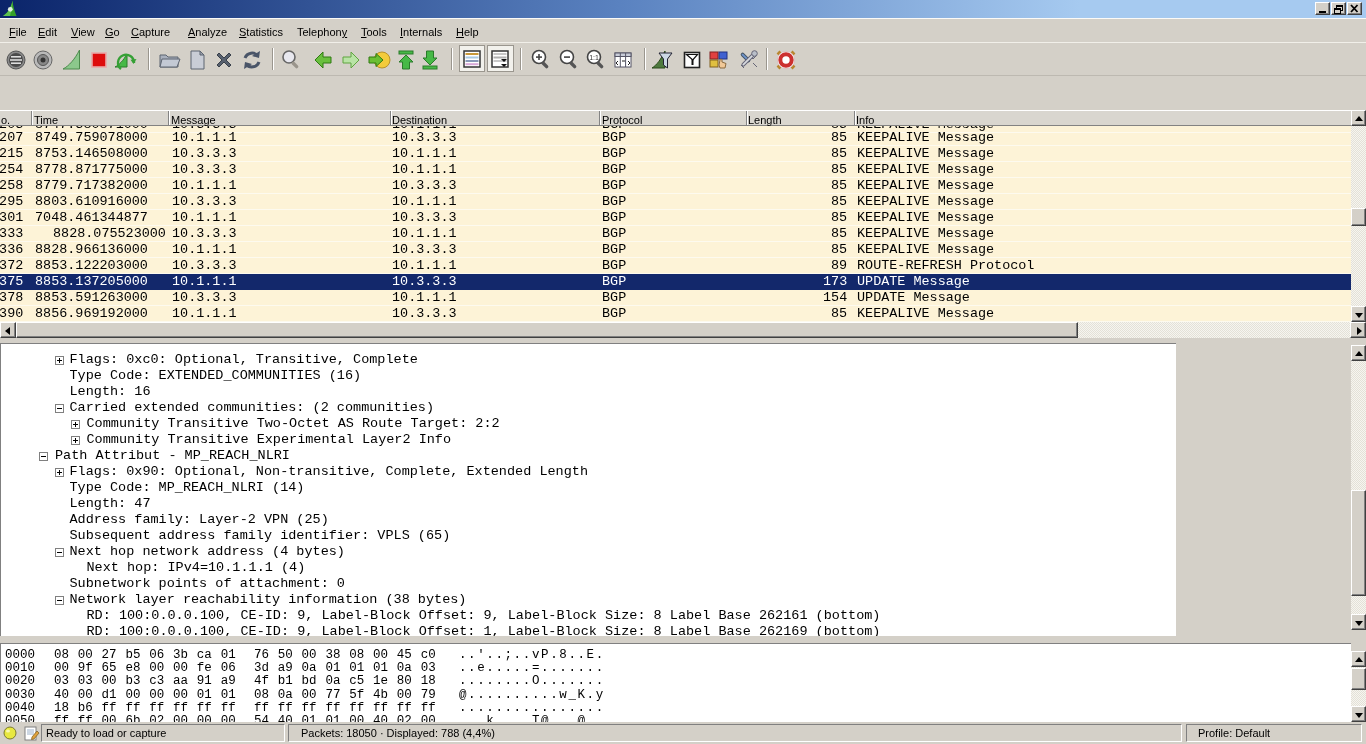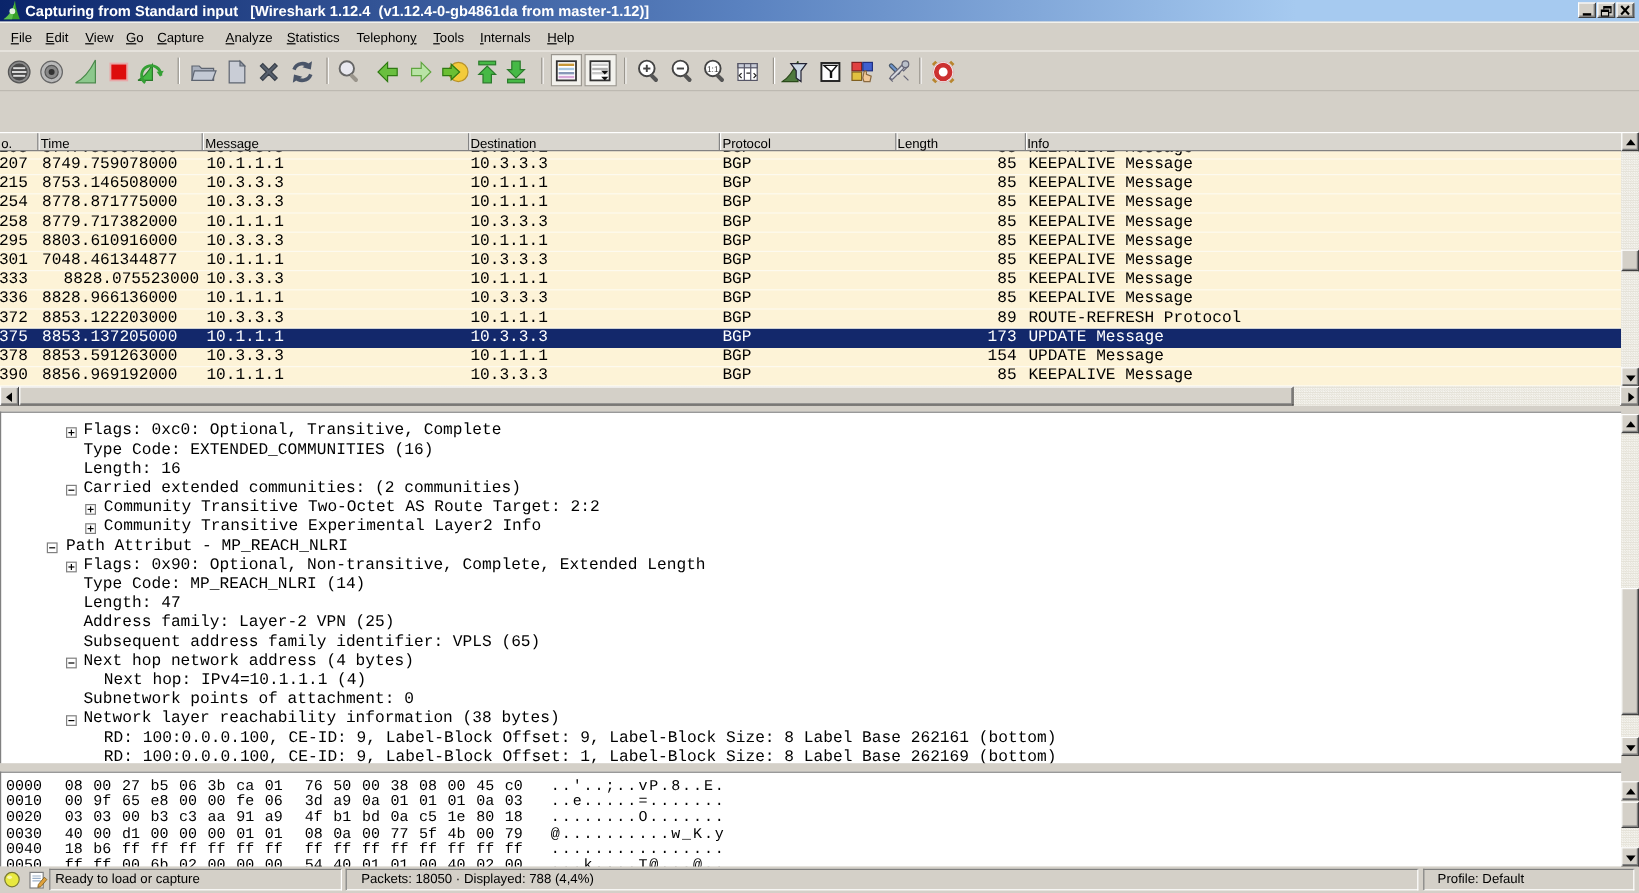--- a/index.html
+++ b/index.html
@@ -29,21 +29,21 @@
 .hsep{position:absolute;top:0;height:14px;width:2px;border-left:1px solid #848484;border-right:1px solid #fff}
 .prow{position:absolute;left:0;width:1351px;height:16px;font-family:"Liberation Mono",monospace;font-size:13.45px;line-height:16px;white-space:pre;color:#000}
 .prow div{position:absolute;top:0}
 .sel{background:#13286b;color:#fff}
 
 .sbtn{position:absolute;background:#d4d0c8;border-top:1px solid #fff;border-left:1px solid #fff;border-right:1px solid #404040;border-bottom:1px solid #404040;box-shadow:inset -1px -1px 0 #808080}
 .track{position:absolute;background:#efede4;background-image:repeating-conic-gradient(#f6f5f0 0 25%,#e4e1d7 0 50%);background-size:2px 2px}
 .thumb{position:absolute;background:#d4d0c8;border-top:1px solid #fff;border-left:1px solid #fff;border-right:1px solid #404040;border-bottom:1px solid #404040;box-shadow:inset -1px -1px 0 #808080}
 .arr{position:absolute;width:0;height:0}
 
-#dpane{left:0;top:343px;width:1351px;height:293px;background:#fff;border-top:1px solid #808080;border-left:1px solid #808080;overflow:hidden;font-family:"Liberation Mono",monospace;font-size:13.5px;color:#000;white-space:pre}
+#dpane{left:0;top:343px;width:1176px;height:293px;background:#fff;border-top:1px solid #808080;border-left:1px solid #808080;overflow:hidden;font-family:"Liberation Mono",monospace;font-size:13.5px;color:#000;white-space:pre}
 .dline{position:absolute;height:16px;line-height:16px}
 .exp{position:absolute;width:9px;height:9px;background:#fff;border:1px solid #808080;box-sizing:border-box}
 .exp i{position:absolute;left:1px;top:3px;width:5px;height:1px;background:#000}
 .exp b{position:absolute;left:3px;top:1px;width:1px;height:5px;background:#000}
 
 
 #hpane{left:0;top:643px;width:1351px;height:79px;background:#fff;border-top:1px solid #808080;border-left:1px solid #808080;overflow:hidden;font-family:"Liberation Mono",monospace;font-size:12.5px;color:#000;white-space:pre}
 .hxrow{position:absolute;height:13.2px;line-height:13.2px}
 .hxrow span{position:absolute;top:0}
 
@@ -52,21 +52,20 @@
 </style></head>
 <body>
 <div id="win">
 
 <div id="title" class="abs">
   <svg class="abs" style="left:2px;top:0px" width="16" height="17" viewBox="0 0 16 17">
         <path d="M10.5 0.5 C9.5 6.5,6.5 12.5,1 16 L14.5 16 C12.5 11,11 6,10.5 0.5 Z" fill="#35a028"></path>
         <path d="M10.5 0.5 C9.5 6.5,6.5 12.5,1 16 L8 16 C9.5 11,10.3 6,10.5 0.5 Z" fill="#5cc04e"></path>
         <circle cx="8.3" cy="9.3" r="2.4" fill="#dff0df"></circle>
       </svg>
-  <div class="txt">Capturing from Standard input&nbsp;&nbsp;&nbsp;[Wireshark 1.12.4&nbsp;&nbsp;(v1.12.4-0-gb4861da from master-1.12)]</div>
   <div class="wbtn" style="left:1315px">
         <div style="position:absolute;left:3px;top:8px;width:7px;height:2px;background:#000"></div>
       </div>
   <div class="wbtn" style="left:1331px">
     <div style="position:absolute;left:4px;top:2px;width:7px;height:6px;border:1px solid #000;border-top-width:2px"></div>
     <div style="position:absolute;left:2px;top:5px;width:7px;height:6px;border:1px solid #000;border-top-width:2px;background:#d4d0c8"></div>
   </div>
   <div class="wbtn" style="left:1347px">
         <svg width="13" height="11" viewBox="0 0 13 11" style="position:absolute;left:0;top:0">
           <path d="M3 2 L9.5 9 M9.5 2 L3 9" stroke="#000" stroke-width="1.8"></path>

